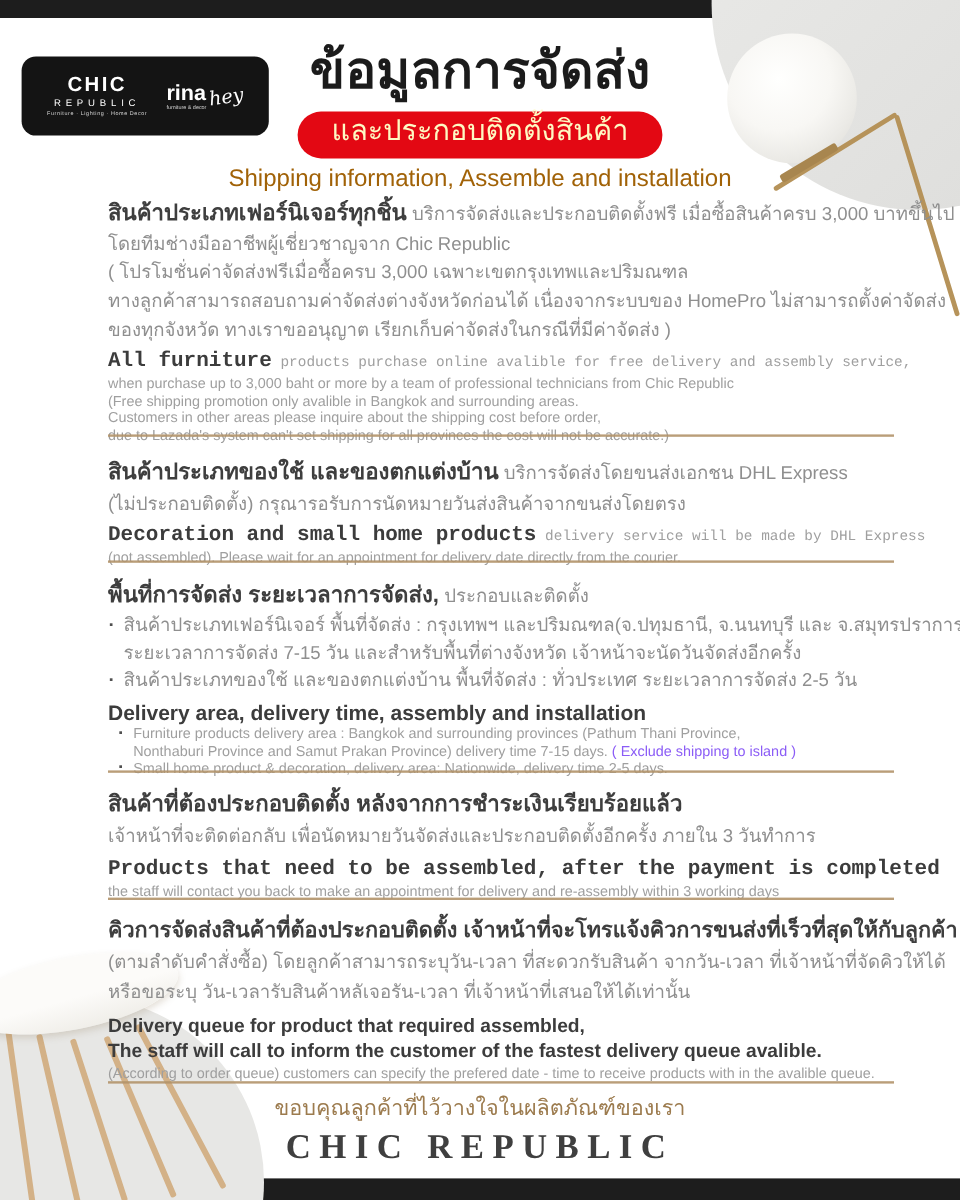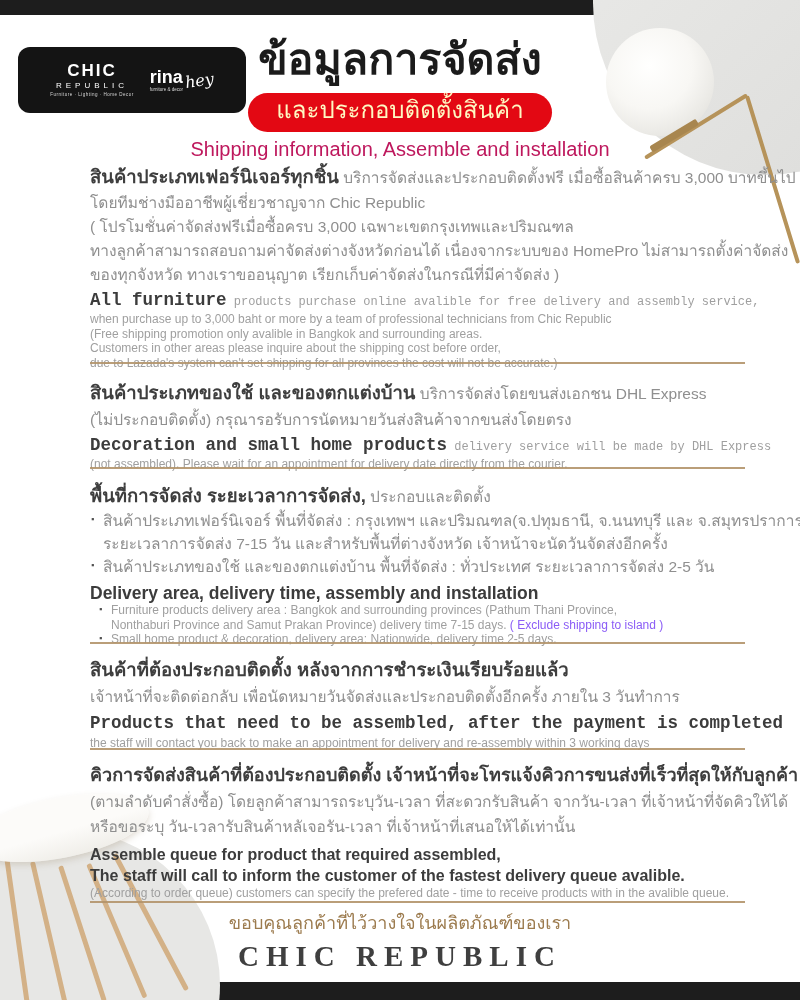--- a/index.html
+++ b/index.html
@@ -25,37 +25,37 @@
   .leg{position:absolute;width:5px;background:#d3b187;border-radius:2px;transform-origin:top center;}
   .leg.l1{left:4px;top:856px;height:150px;transform:rotate(-8deg);}
   .leg.l2{left:30px;top:862px;height:146px;transform:rotate(-13deg);}
   .leg.l3{left:58px;top:866px;height:142px;transform:rotate(-18deg);}
   .leg.l4{left:86px;top:864px;height:145px;transform:rotate(-23deg);}
   .leg.l5{left:112px;top:854px;height:154px;transform:rotate(-28deg);}
   .stool-seat{position:absolute;left:-30px;top:798px;width:180px;height:60px;border-radius:50%;
     transform:rotate(-11deg);background:linear-gradient(175deg,#fcfbf9 55%,#edebe5);
     box-shadow:0 3px 6px rgba(150,130,100,.25);}
   
-  .logo-box{position:absolute;left:18px;top:47px;width:228px;height:66px;background:#141414;border-radius:12px;
+  .logo-box{position:absolute;left:18px;top:47px;width:206px;height:66px;background:#141414;border-radius:12px;
     display:flex;align-items:center;justify-content:center;gap:16px;color:#ffffff;}
   .chic-logo{text-align:center;line-height:1;}
   .chic-logo .t{font-size:17px;font-weight:bold;letter-spacing:2px;}
   .chic-logo .r{font-size:8px;letter-spacing:4px;margin-top:3px;}
   .chic-logo .g{font-size:4.5px;letter-spacing:.5px;margin-top:3px;color:#d8d8d8;}
   .rina-logo{display:flex;align-items:center;gap:2px;}
   .rina-logo .col{text-align:left;line-height:1;}
   .rina-logo .t{font-size:18px;font-weight:bold;letter-spacing:0;}
   .rina-logo .g{font-size:4.5px;margin-top:2px;color:#d8d8d8;}
   .rina-logo .s{font-family:"DejaVu Serif","Liberation Serif",serif;font-style:italic;font-size:16px;transform:rotate(-8deg);}
   
   .header{position:absolute;left:0;top:28px;width:792px;text-align:center;padding-left:8px;}
   .title-th{font-size:43px;font-weight:bold;color:#1b1b1b;line-height:62px;}
   .badge{display:inline-block;margin-top:3px;background:#e30813;color:#fef9c3;font-size:24px;
     padding:2px 28px 7px;border-radius:22px;line-height:30px;}
-  .subtitle{margin-top:6px;font-size:20px;color:#be185d;line-height:22px;}
+  .subtitle{margin-top:6px;font-size:20px;color:#a16207;line-height:22px;}
   
   .sec{position:absolute;left:90px;width:665px;}
   .line{white-space:nowrap;}
   .th-lead{line-height:26px;font-size:15.5px;color:#8f8f8f;}
   .th-lead b{font-size:18.5px;color:#3e3e3e;}
   .th-reg{font-size:15.5px;color:#8f8f8f;line-height:24px;}
   .th-reg.s2{line-height:25px;}
   .en-lead{line-height:19px;font-size:12px;color:#9f9f9f;margin-top:4px;font-family:Liberation Mono, monospace;}
   .en-lead b{font-size:17.5px;color:#3c3c3c;}
   .en-lead.lh20{line-height:20px;}
@@ -165,21 +165,21 @@
     <div class="line th-reg s2">เจ้าหน้าที่จะติดต่อกลับ เพื่อนัดหมายวันจัดส่งและประกอบติดตั้งอีกครั้ง ภายใน 3 วันทำการ</div>
     <div class="line en-lead lh21" style="margin-top:4px"><b>Products that need to be assembled, after the payment is completed</b></div>
     <div class="line en-reg lh15">the staff will contact you back to make an appointment for delivery and re-assembly within 3 working days</div>
   </div>
   <div class="divider" style="top:748px"></div>
 
   <div class="sec" style="top:762px">
     <div class="line th-lead" style="line-height:27px"><b style="font-size:18px">คิวการจัดส่งสินค้าที่ต้องประกอบติดตั้ง เจ้าหน้าที่จะโทรแจ้งคิวการขนส่งที่เร็วที่สุดให้กับลูกค้า</b></div>
     <div class="line th-reg s2">(ตามลำดับคำสั่งซื้อ) โดยลูกค้าสามารถระบุวัน-เวลา ที่สะดวกรับสินค้า จากวัน-เวลา ที่เจ้าหน้าที่จัดคิวให้ได้</div>
     <div class="line th-reg s2">หรือขอระบุ วัน-เวลารับสินค้าหลัเจอรัน-เวลา ที่เจ้าหน้าที่เสนอให้ได้เท่านั้น</div>
-    <div class="en-bold5" style="margin-top:5px">Assemble queue for product that required assembled,</div>
+    <div class="en-bold5" style="margin-top:5px">Delivery queue for product that required assembled,</div>
     <div class="en-bold5">The staff will call to inform the customer of the fastest delivery queue avalible.</div>
     <div class="line en-reg lh15">(According to order queue) customers can specify the prefered date - time to receive products with in the avalible queue.</div>
   </div>
   <div class="divider" style="top:901px"></div>
 
   <div class="footer">
     <div class="thanks">ขอบคุณลูกค้าที่ไว้วางใจในผลิตภัณฑ์ของเรา</div>
     <div class="brand">CHIC REPUBLIC</div>
   </div>
 

